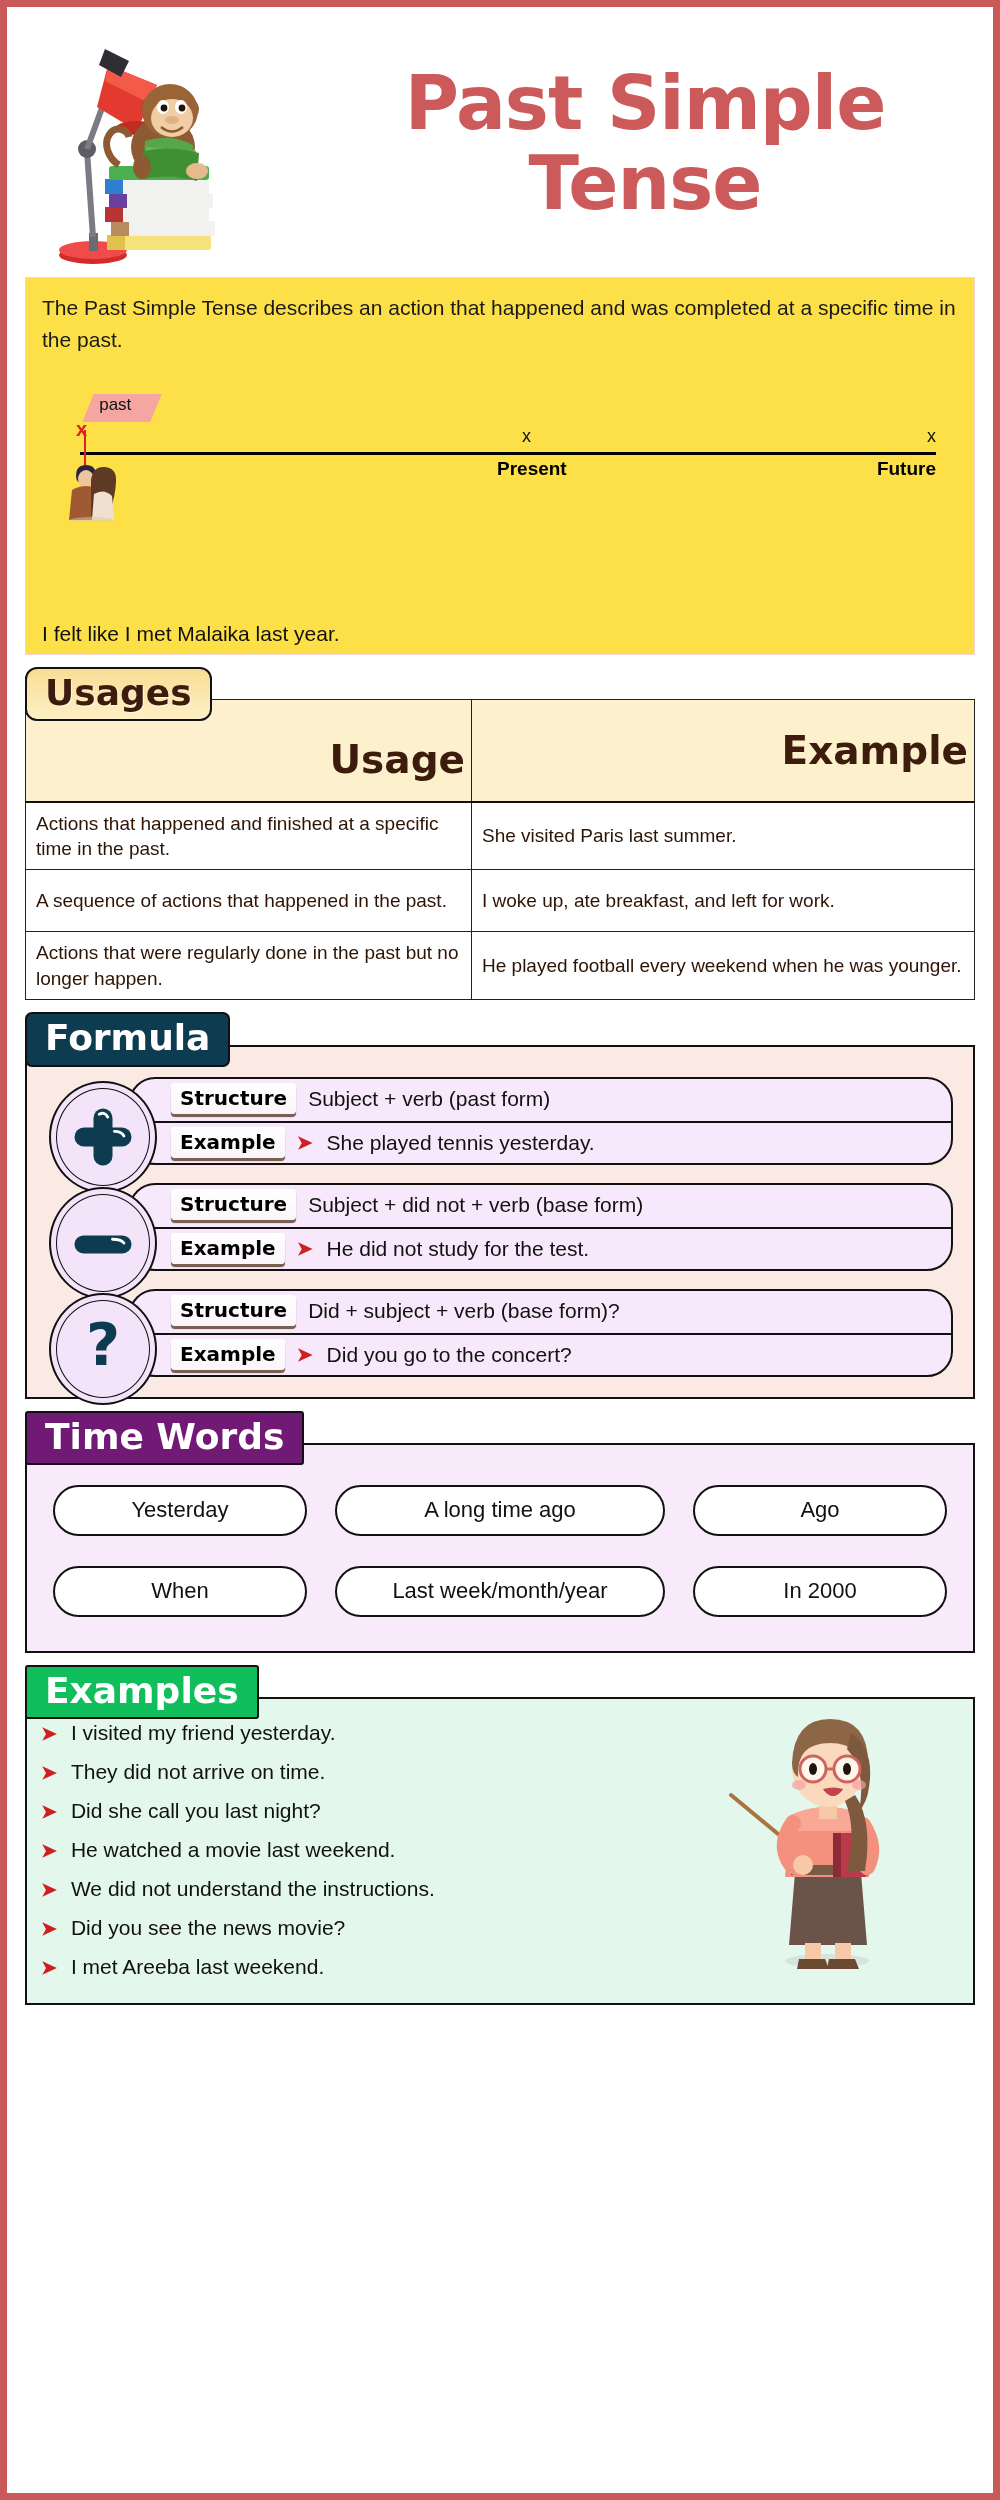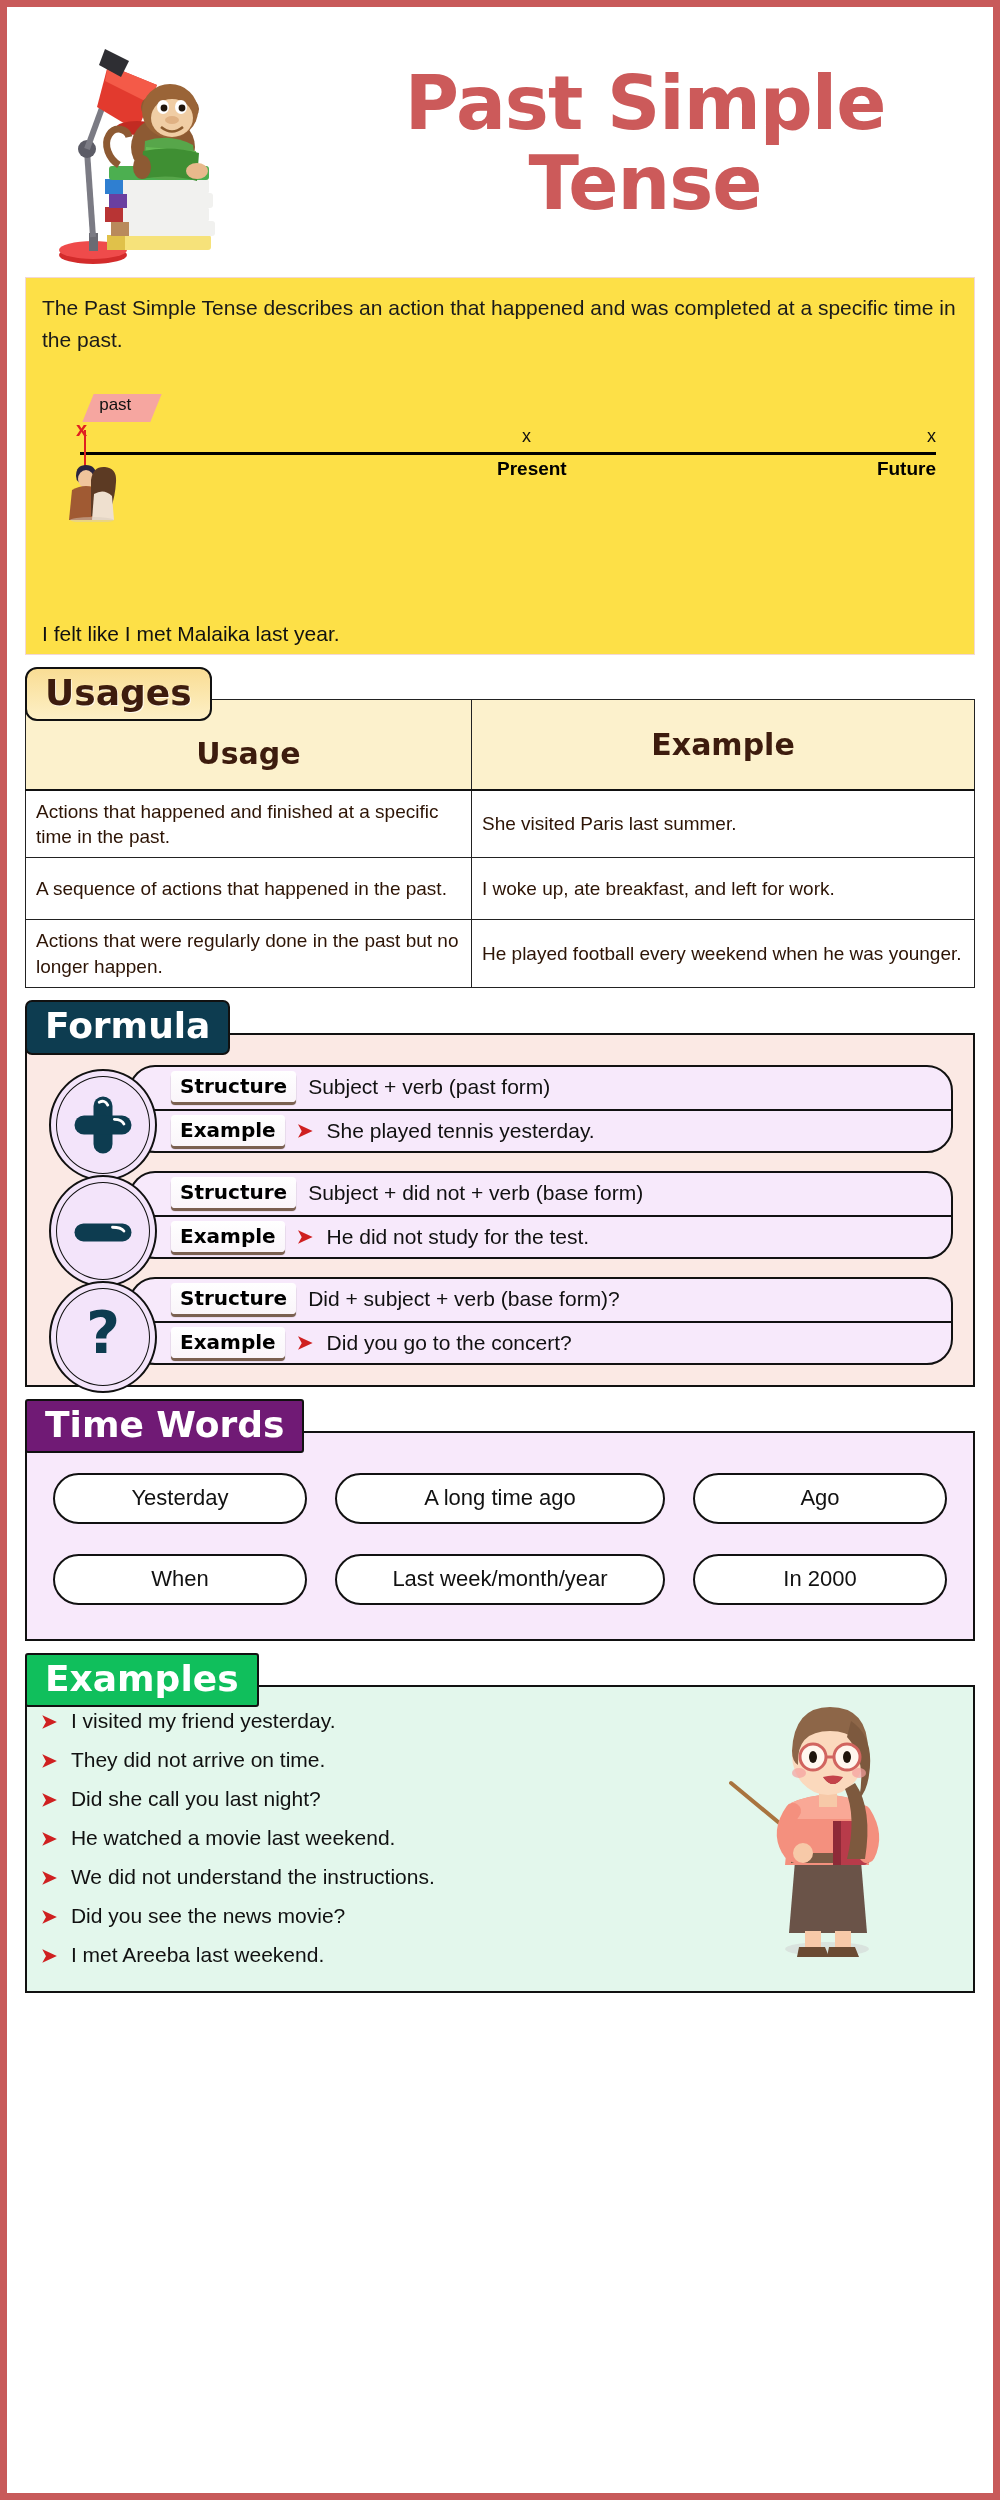--- a/index.html
+++ b/index.html
@@ -62,21 +62,21 @@
   .tab.examples { background: #10bf5c; color: #fff; border-radius: 3px; }
   .secbody { position: relative; margin-top: -22px; z-index: 1; }
 
   
   table.usages-table { width: 100%; border-collapse: collapse; table-layout: fixed; }
   table.usages-table th, table.usages-table td {
     border: 1px solid #222; padding: 8px 10px; vertical-align: middle;
     font-size: 19px; color: #2d1405; line-height: 1.34; text-align: left;
   }
   table.usages-table th {
-    background: #fcf1cc; text-align: center; font-size: 30px; font-weight: 700;
+    background: #fcf1cc; text-align: right; font-size: 39px; font-weight: 700;
     font-family: "DejaVu Sans", sans-serif; color: #3d1c0e; padding: 16px 6px 14px 6px;
     border-bottom: 2px solid #111;
   }
   table.usages-table th:first-child { padding-top: 34px; }
   table.usages-table td { background: #fff; height: 62px; }
   .col-usage { width: 47%; }
 
   
   .formula-body {
     border: 2px solid #111; background: #fbe9e4; padding: 30px 14px 16px 14px;

